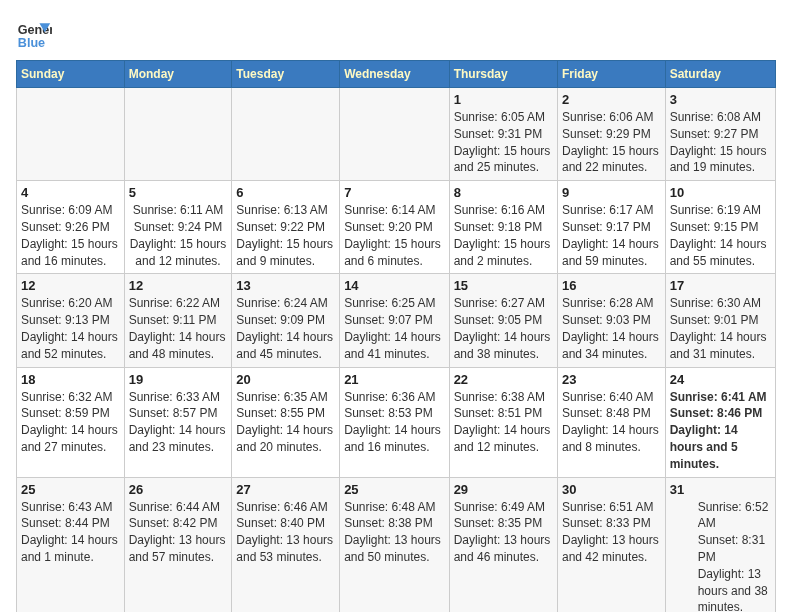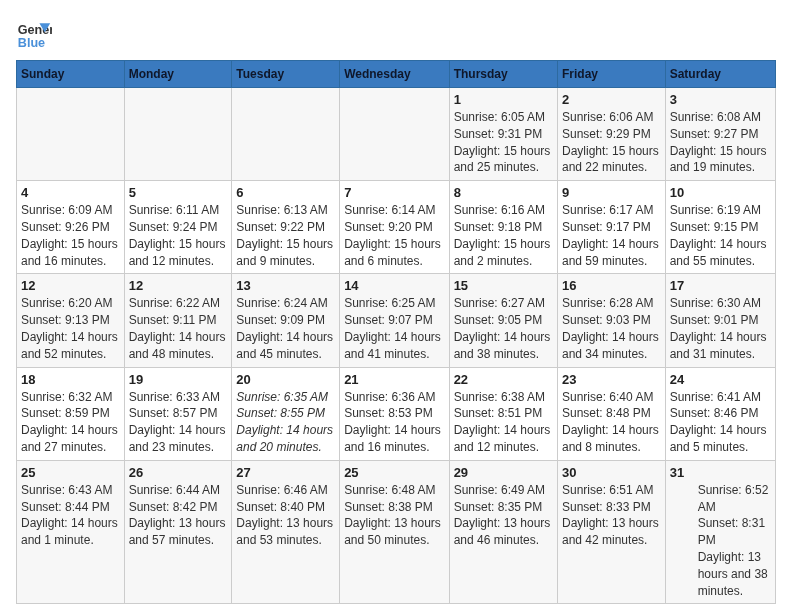--- a/index.html
+++ b/index.html
@@ -46,21 +46,21 @@
       font-size: 14px;
       color: #555;
     }
     table {
       width: 100%;
       border-collapse: collapse;
       font-size: 11px;
     }
     thead th {
       background: #3a7abf;
-      color: #0f172a;
+      color: #fef9c3;
       padding: 6px 4px;
       text-align: left;
       font-size: 12px;
       font-weight: bold;
       border: 1px solid #2d6aa0;
     }
     tbody td {
       border: 1px solid #ccc;
       vertical-align: top;
       padding: 4px;
@@ -150,21 +150,21 @@
       </tr>
       <tr>
         <td>
           <span class="day-num">4</span>
           <div class="day-info" style="white-space: pre-line;">Sunrise: 6:09 AM
 Sunset: 9:26 PM
 Daylight: 15 hours and 16 minutes.</div>
         </td>
         <td>
           <span class="day-num">5</span>
-          <div class="day-info" style="white-space: pre-line;">Sunrise: 6:11 AM
+          <div class="day-info" style="white-space: pre-line; text-align: center;">Sunrise: 6:11 AM
 Sunset: 9:24 PM
 Daylight: 15 hours and 12 minutes.</div>
         </td>
         <td>
           <span class="day-num">6</span>
           <div class="day-info" style="white-space: pre-line;">Sunrise: 6:13 AM
 Sunset: 9:22 PM
 Daylight: 15 hours and 9 minutes.</div>
         </td>
         <td>
@@ -244,21 +244,21 @@
 Daylight: 14 hours and 27 minutes.</div>
         </td>
         <td>
           <span class="day-num">19</span>
           <div class="day-info" style="white-space: pre-line;">Sunrise: 6:33 AM
 Sunset: 8:57 PM
 Daylight: 14 hours and 23 minutes.</div>
         </td>
         <td>
           <span class="day-num">20</span>
-          <div class="day-info" style="white-space: pre-line; font-style: italic;">Sunrise: 6:35 AM
+          <div class="day-info" style="white-space: pre-line;">Sunrise: 6:35 AM
 Sunset: 8:55 PM
 Daylight: 14 hours and 20 minutes.</div>
         </td>
         <td>
           <span class="day-num">21</span>
           <div class="day-info" style="white-space: pre-line;">Sunrise: 6:36 AM
 Sunset: 8:53 PM
 Daylight: 14 hours and 16 minutes.</div>
         </td>
         <td>
@@ -268,21 +268,21 @@
 Daylight: 14 hours and 12 minutes.</div>
         </td>
         <td>
           <span class="day-num">23</span>
           <div class="day-info" style="white-space: pre-line;">Sunrise: 6:40 AM
 Sunset: 8:48 PM
 Daylight: 14 hours and 8 minutes.</div>
         </td>
         <td>
           <span class="day-num">24</span>
-          <div class="day-info" style="white-space: pre-line;">Sunrise: 6:41 AM
+          <div class="day-info" style="white-space: pre-line; font-weight: bold;">Sunrise: 6:41 AM
 Sunset: 8:46 PM
 Daylight: 14 hours and 5 minutes.</div>
         </td>
       </tr>
       <tr>
         <td>
           <span class="day-num">25</span>
           <div class="day-info" style="white-space: pre-line;">Sunrise: 6:43 AM
 Sunset: 8:44 PM
 Daylight: 14 hours and 1 minute.</div>

